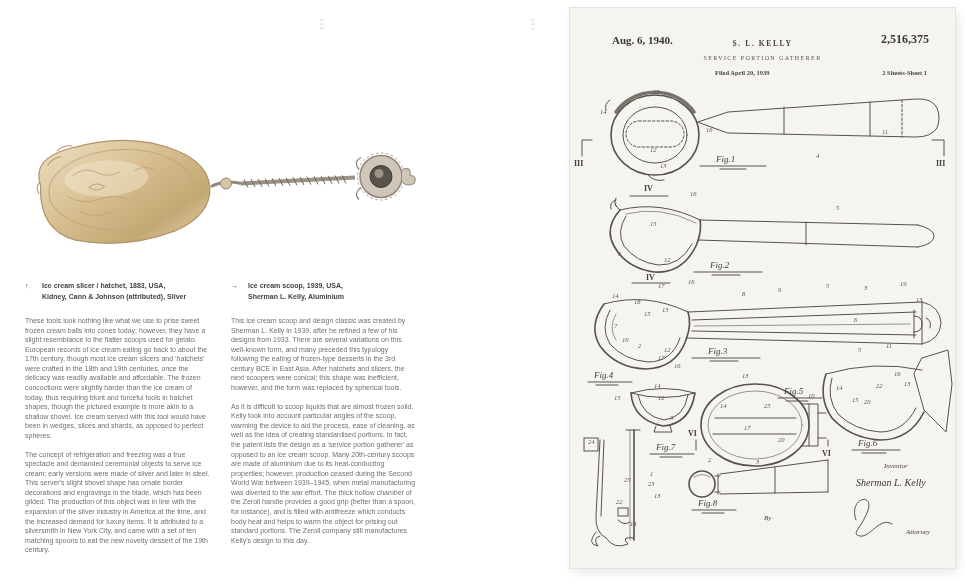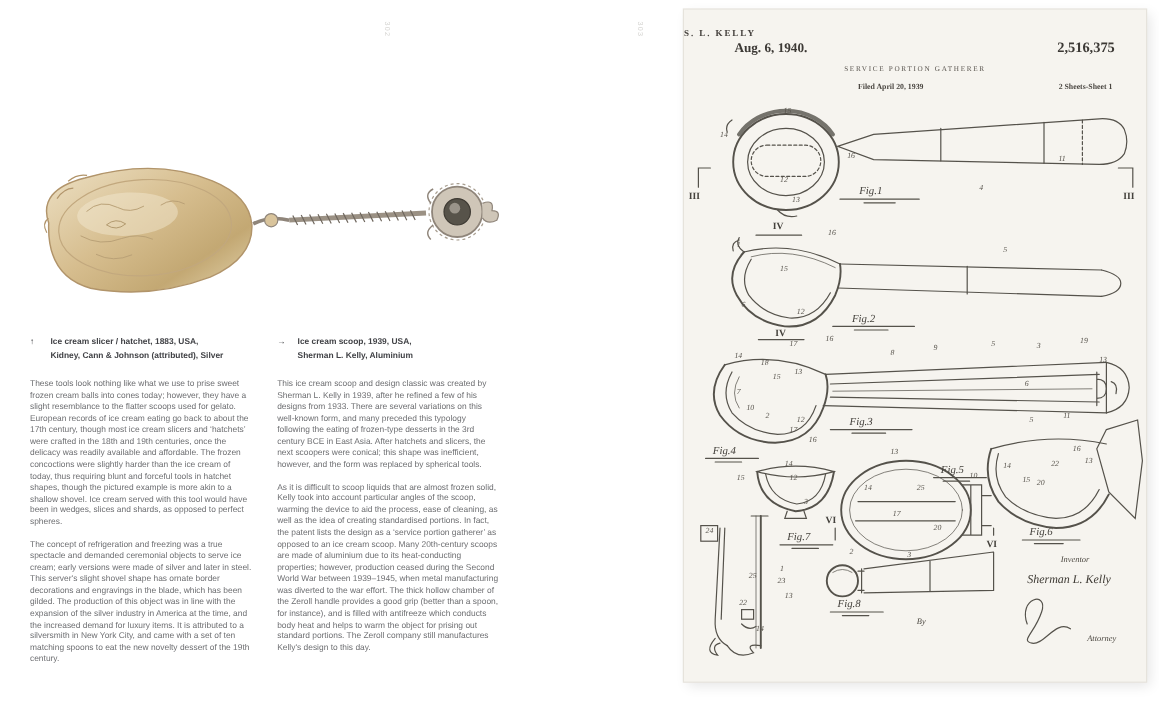--- a/index.html
+++ b/index.html
@@ -18,21 +18,21 @@
   .col1{left:25px;} .col2{left:231px;}
   .col p{margin:0 0 9px 0;}
   .edge-label{position:absolute;font-size:6px;color:#d6d5d2;letter-spacing:1px;
        writing-mode:vertical-rl;text-orientation:mixed;}
   .edge-left{left:319px;top:18px;} .edge-right{left:530px;top:18px;}
 
   
   .right-card{position:absolute;left:570px;top:8px;width:385px;height:560px;
       background:#f6f4ef;box-shadow:0 0 0 1px #e6e3dc, 3px 4px 10px rgba(0,0,0,.10);}
   .p-date{position:absolute;left:42px;top:26px;font:bold 11px "Liberation Serif",serif;color:#3c3935;}
-  .p-name{position:absolute;left:0;top:15px;width:100%;text-align:left;
+  .p-name{position:absolute;left:0;top:31px;width:100%;text-align:center;
       font:bold 7.5px "Liberation Serif",serif;letter-spacing:1.6px;color:#45413d;}
   .p-num{position:absolute;right:26px;top:24px;font:bold 12px "Liberation Serif",serif;color:#3c3935;}
   .p-title{position:absolute;left:0;top:47px;width:100%;text-align:center;
       font:6px "Liberation Serif",serif;letter-spacing:1.4px;color:#5a554f;}
   .p-filed{position:absolute;left:145px;top:61px;font:bold 6.5px "Liberation Serif",serif;color:#4a4641;}
   .p-sheet{position:absolute;right:28px;top:61px;font:bold 6.5px "Liberation Serif",serif;color:#4a4641;}
   svg.drawing{position:absolute;left:0;top:80px;width:385px;height:480px;}
 
   .ink{stroke:#55524b;fill:none;stroke-width:1;stroke-linecap:round;}
   .ink2{stroke-width:1.6;}

